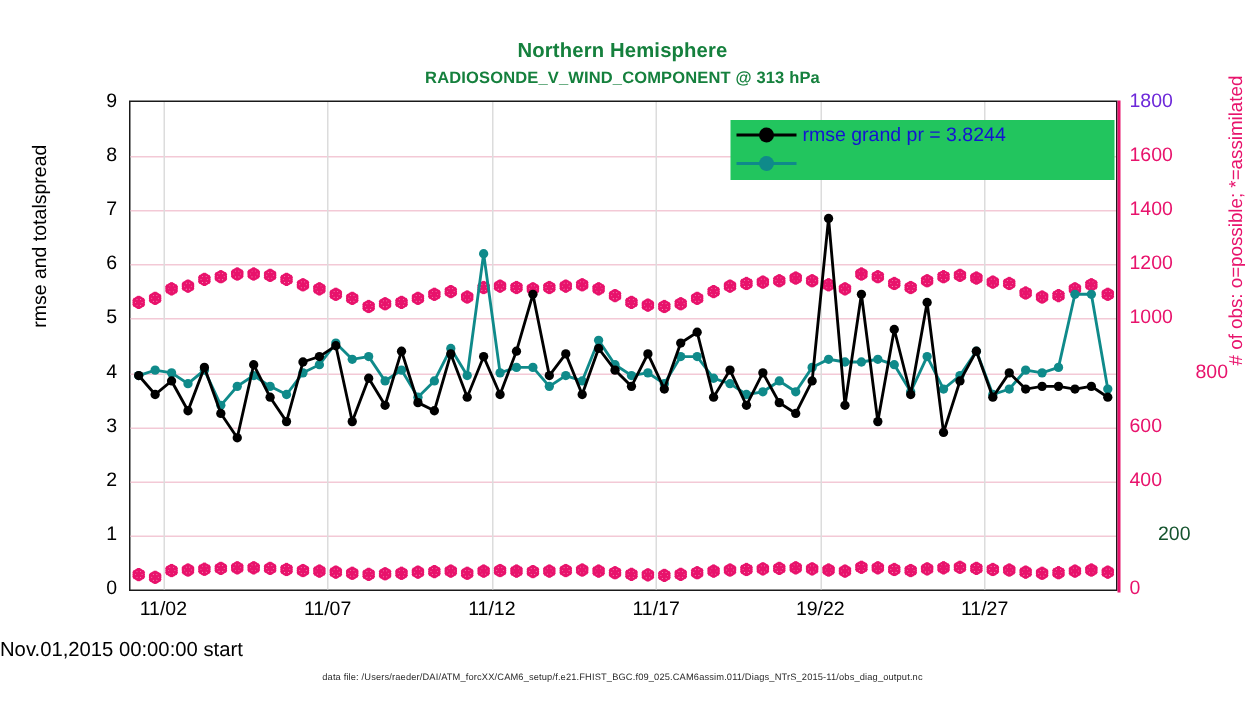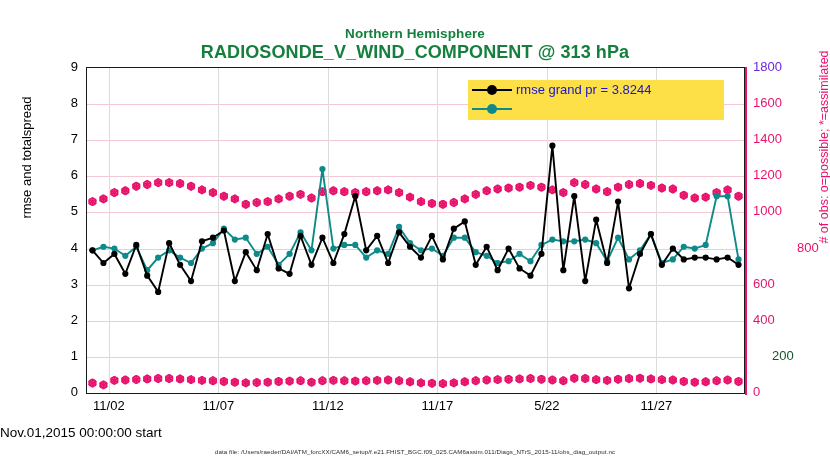--- a/index.html
+++ b/index.html
@@ -8,21 +8,21 @@
     font-family:"Liberation Sans", sans-serif;
     overflow:hidden;position:relative;
   }
   #root{position:absolute;left:0;top:0;width:830px;height:470px;}
 
   .title-block{
     position:absolute;left:0;top:24px;width:830px;text-align:center;
     font-size:13.5px;font-weight:bold;color:#15803d;line-height:19px;
     letter-spacing:0.1px;
   }
-  .title-line2{font-size:18px;font-weight:bold;}
+  .title-line2{font-size:11px;font-weight:bold;}
 
   
   .plot-frame{
     position:absolute;left:86px;top:67px;width:659px;height:327px;
     border:1px solid #1a1a1a;box-sizing:border-box;background:#fff;
   }
   .grid-h{position:absolute;left:0;width:100%;height:1px;background:#f3c9d6;}
   .grid-v{position:absolute;top:0;height:100%;width:1px;background:#dcdcdc;}
 
   svg.series{position:absolute;left:0;top:0;overflow:visible;}
@@ -55,22 +55,22 @@
     position:absolute;left:0;top:425px;width:830px;
     font-size:13.5px;color:#000;
   }
   .footer{
     position:absolute;left:0;top:448px;width:830px;text-align:center;
     font-size:6.2px;color:#2b2b2b;letter-spacing:0.1px;
   }
 
   
   .legend{
-    position:absolute;left:468px;top:80px;width:256px;height:40px;
-    background:#fde047;
+    position:absolute;left:487px;top:80px;width:256px;height:40px;
+    background:#22c55e;
   }
   .legend-row{position:relative;height:19px;line-height:19px;padding-left:48px;
     font-size:13px;color:#1414d2;white-space:nowrap;}
   .leg-line{position:absolute;left:4px;top:9px;width:40px;height:2px;}
   .leg-dot{position:absolute;left:19px;top:5px;width:10px;height:10px;border-radius:50%;}
 </style>
 </head>
 <body>
 
 <div id="root">
@@ -743,21 +743,21 @@
       <div class="ylab-right" style="left: 753px; top: 97.1111px; color: rgb(232, 19, 108);">1600</div>
       <div class="ylab-right" style="left: 753px; top: 61px; color: #6d28d9;">1800</div>
     </div>
   <div class="ytitle-right"># of obs: o=possible; *=assimilated</div>
 
   <div id="xticks">
       <div class="xlab" style="left: 73.9px;">11/02</div>
       <div class="xlab" style="left: 183.4px;">11/07</div>
       <div class="xlab" style="left: 292.9px;">11/12</div>
       <div class="xlab" style="left: 402.4px;">11/17</div>
-      <div class="xlab" style="left: 511.9px;">5/22</div>
+      <div class="xlab" style="left: 511.9px;">19/22</div>
       <div class="xlab" style="left: 621.4px;">11/27</div>
     </div>
   <div class="xtitle">Nov.01,2015 00:00:00 start</div>
 
   <div class="legend">
     <div class="legend-row" style="color: rgb(20, 20, 210);">
       <span class="leg-line" style="background: rgb(0, 0, 0);"></span>
       <span class="leg-dot" style="background: rgb(0, 0, 0);"></span>
       <span>rmse grand pr = 3.8244</span>
     </div>

